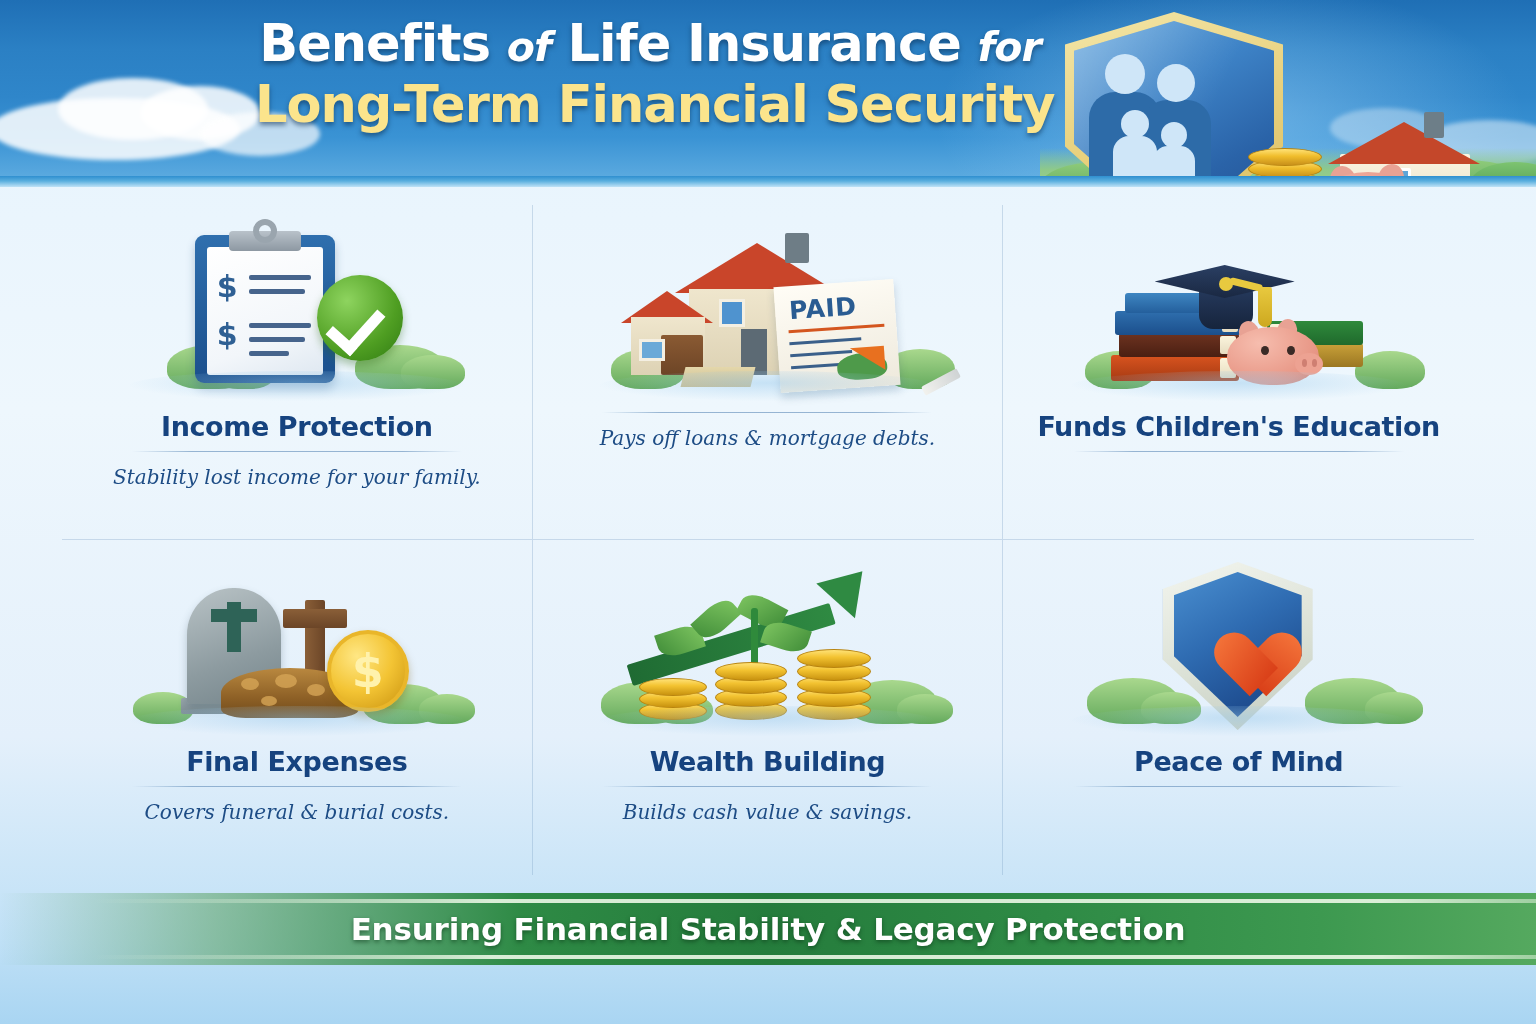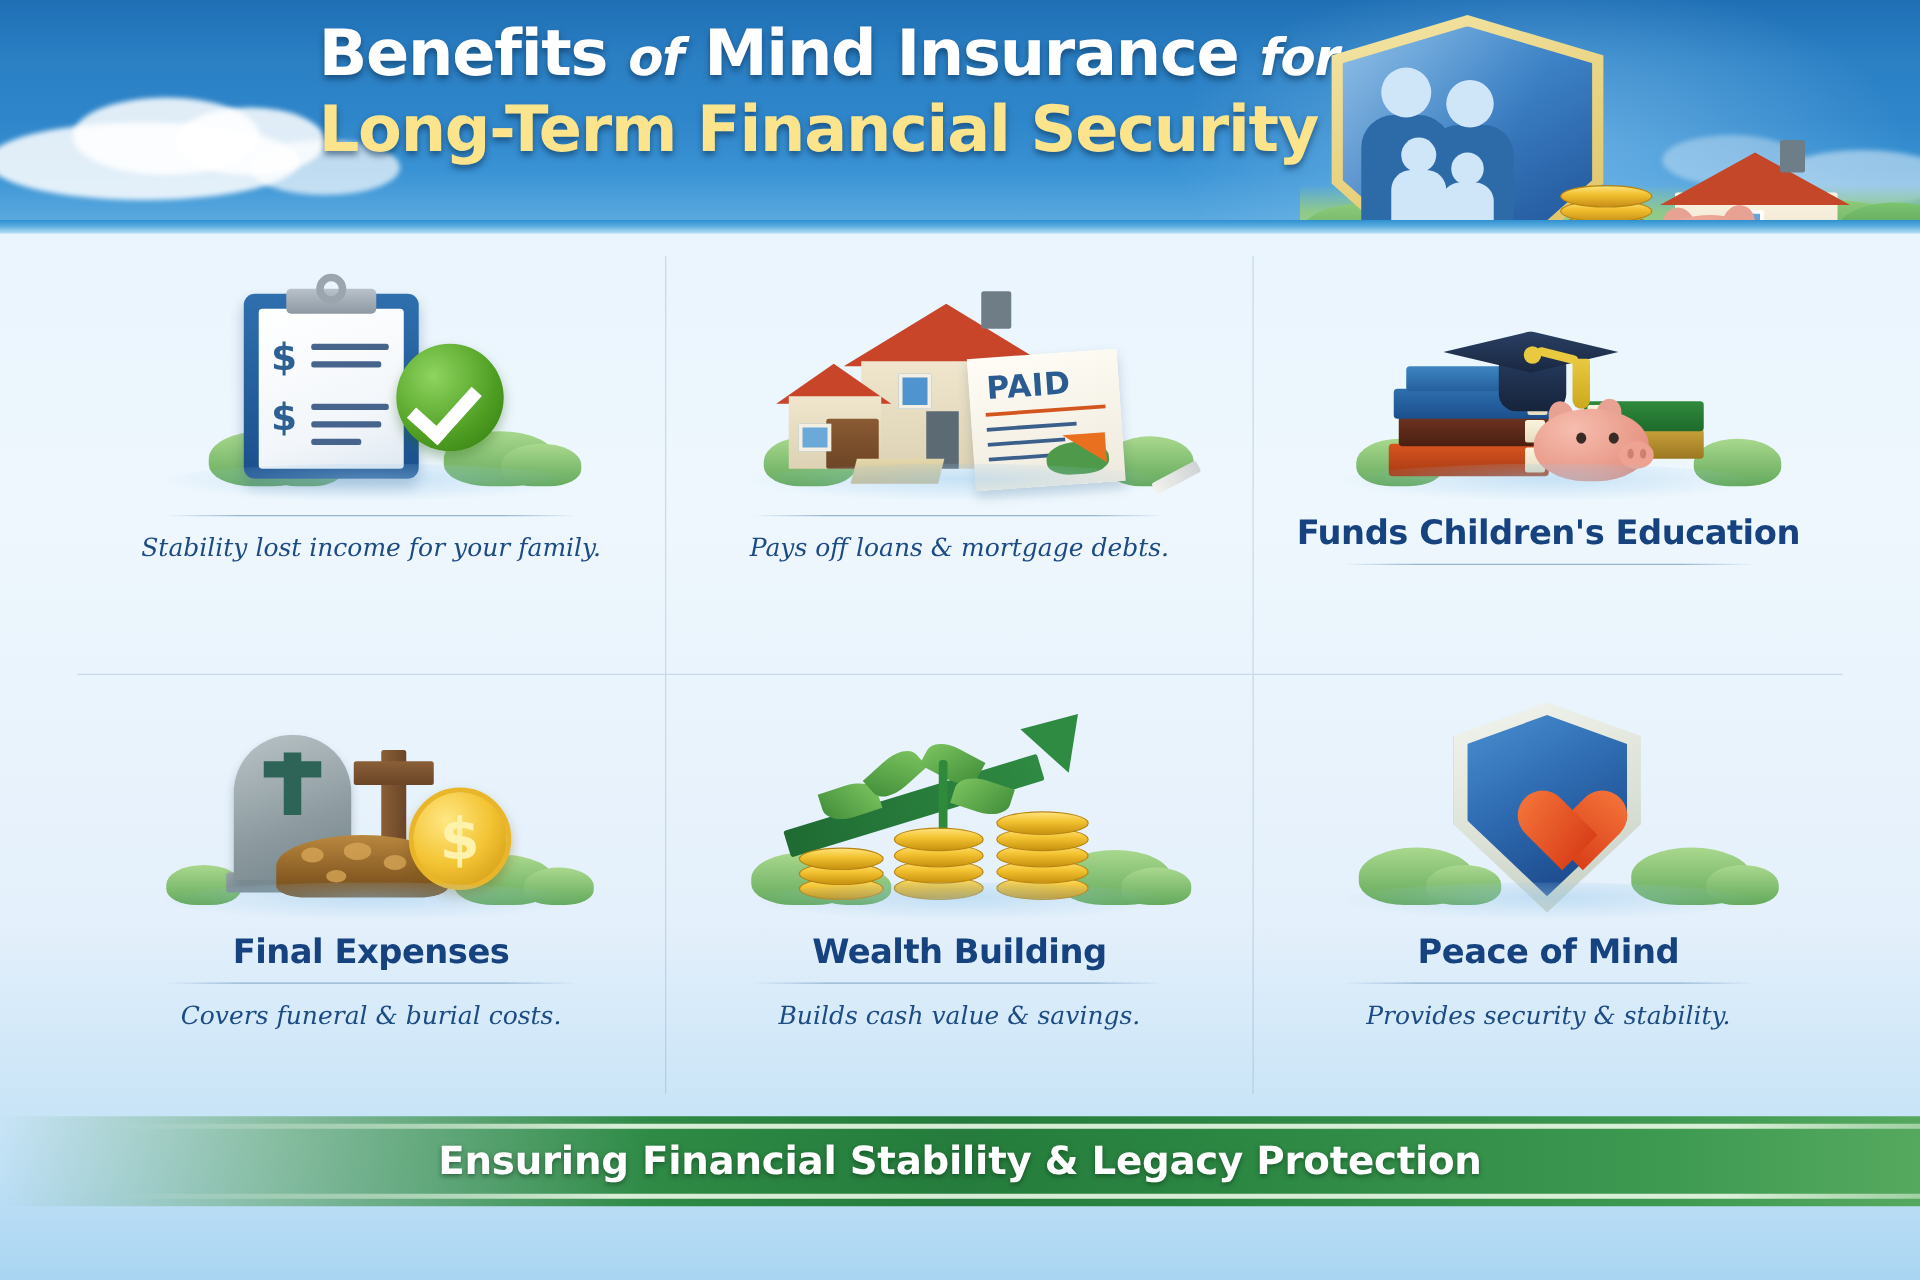--- a/index.html
+++ b/index.html
@@ -413,21 +413,21 @@
     <div class="cloud c2"></div>
     <div class="cloud c3"></div>
     <div class="cloud c4"></div>
     <div class="cloud c5"></div>
     <div class="cloud c6"></div>
 
     <div id="title-block">
       <div class="title-line" id="title-line-1">
         <span>Benefits</span>
         <span class="ital-small">of</span>
-        <span>Mind Insurance</span>
+        <span>Life Insurance</span>
         <span class="ital-small">for</span>
       </div>
       <div class="title-line" id="title-line-2">Long-Term Financial Security</div>
     </div>
 
     <div id="hero-art">
       <div id="hero-landscape"></div>
       <div class="hero-bush hb1"></div>
       <div class="hero-bush hb2"></div>
       <div class="hero-bush hb3"></div>
@@ -498,20 +498,21 @@
         <div class="clip-dollar" style="left:100px; top:52px;">$</div>
         <div class="clip-dollar" style="left:100px; top:100px;">$</div>
         <div class="clip-line" style="left:132px; top:58px; width:62px;"></div>
         <div class="clip-line" style="left:132px; top:72px; width:56px;"></div>
         <div class="clip-line" style="left:132px; top:106px; width:62px;"></div>
         <div class="clip-line" style="left:132px; top:120px; width:56px;"></div>
         <div class="clip-line" style="left:132px; top:134px; width:40px;"></div>
         <div id="clip-check"></div>
         <div class="ground"></div>
       </div>
+      <div class="card-title">Income Protection</div>
       <div class="card-rule"></div>
       <div class="card-desc">Stability lost income for your family.</div>
     </div>
 
     <div class="cell b-right b-bottom">
       <div class="art">
         <div class="bushrow">
           <div class="bush" style="left:14px; width:74px; height:40px;"></div>
           <div class="bush" style="left:288px; width:70px; height:40px;"></div>
         </div>
@@ -679,21 +680,20 @@
         </div>
         <div id="pm">
           <div class="pm-shield-outer"></div>
           <div class="pm-shield-inner"></div>
           <div class="pm-heart"></div>
         </div>
         <div class="ground"></div>
       </div>
       <div class="card-title">Peace of Mind</div>
       <div class="card-rule"></div>
-      <div class="card-desc">Provides security &amp; stability.</div>
     </div>
 
   </div>
 
   <div id="footer-band">
     <div id="footer-text">Ensuring Financial Stability &amp; Legacy Protection</div>
   </div>
 
 </div>
 

